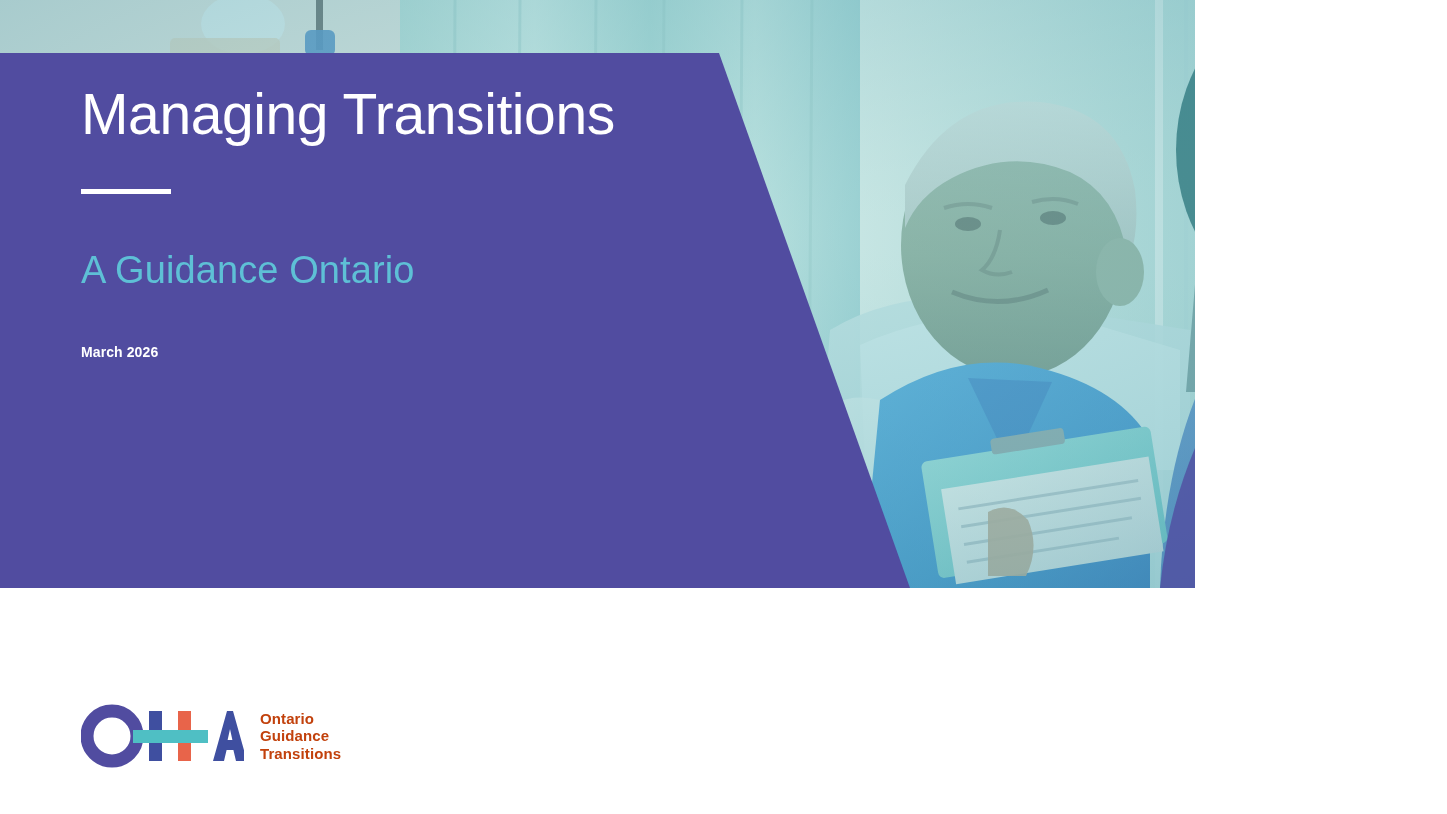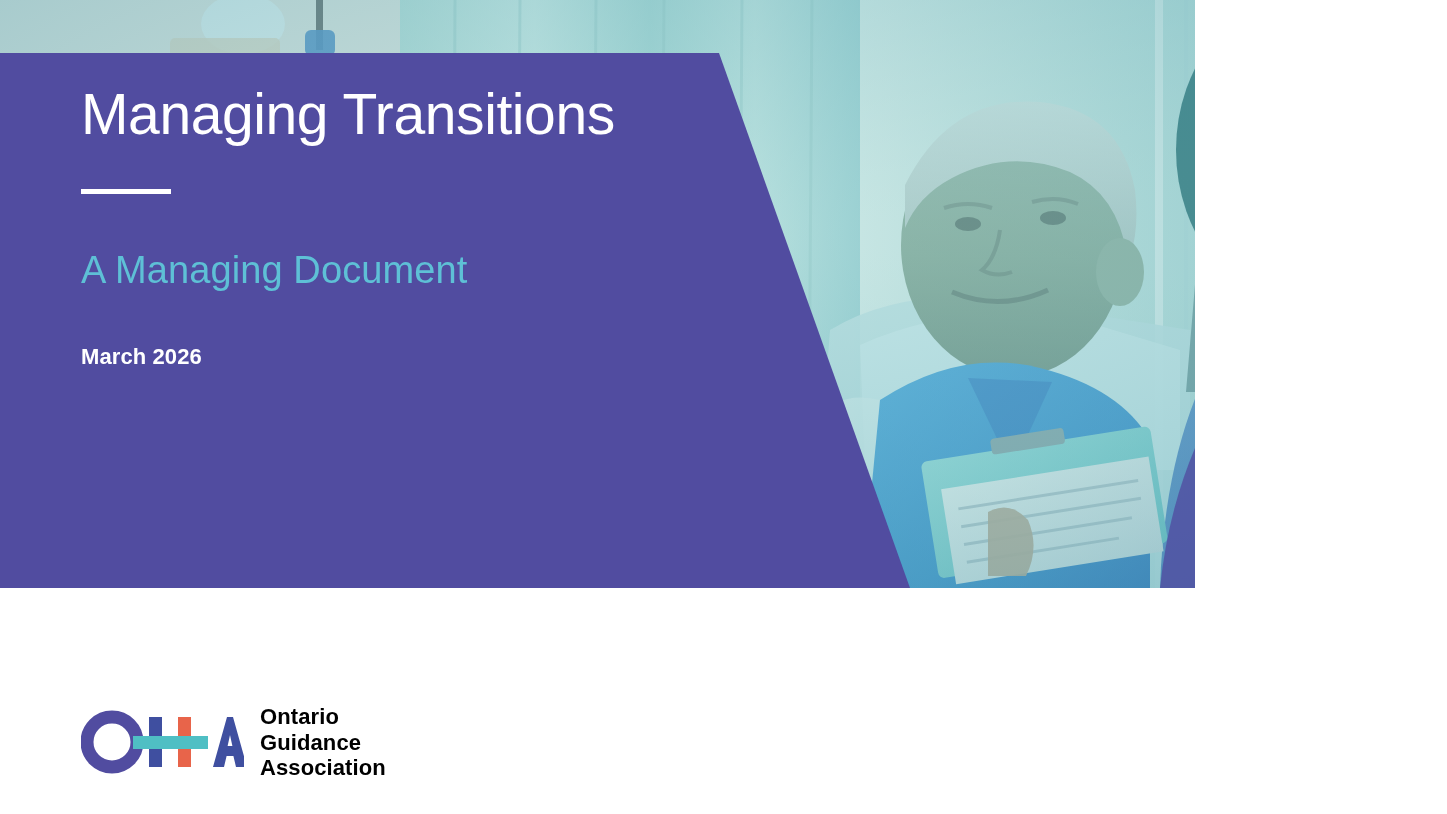--- a/index.html
+++ b/index.html
@@ -70,21 +70,21 @@
     margin-top: 50px;
     font-size: 38px;
     line-height: 1.42;
     font-weight: 300;
     color: #5EC0D6;
     letter-spacing: 0.1px;
   }
   .doc-subtitle .sub-line { display: block; }
   .doc-date {
     margin-top: 46px;
-    font-size: 22px;
+    font-size: 14px;
     font-weight: 600;
     color: #ffffff;
     letter-spacing: 0.1px;
   }
 
   
   .footer {
     position: absolute;
     left: 0;
     top: 588px;
@@ -98,23 +98,23 @@
     top: 116px;
     display: flex;
     align-items: center;
     gap: 16px;
   }
   .logo-mark { display: block; }
   .logo-words {
     display: flex;
     flex-direction: column;
     line-height: 1.16;
-    font-size: 22px;
+    font-size: 15px;
     font-weight: 700;
-    color: #000000;
+    color: #c2410c;
     letter-spacing: 0.1px;
   }
 </style>
 </head>
 <body>
 
 <div id="cover">
 
   <div class="photo-band">
     <svg class="photo-svg" viewBox="0 0 1447 588" preserveAspectRatio="none">
@@ -240,21 +240,21 @@
   </div>
 
   <div class="purple-panel"></div>
 
   <div class="text-block">
     <h1 class="doc-title">Managing Transitions</h1>
 
     <div class="title-rule"></div>
 
     <div class="doc-subtitle">
-      <span class="sub-line">A Managing Document</span>
+      <span class="sub-line">A Guidance Ontario</span>
     </div>
 
     <div class="doc-date">March 2026</div>
   </div>
 
   <div class="footer">
     <div class="logo">
 
       <svg class="logo-mark" width="163" height="64" viewBox="0 0 163 64">
 
@@ -264,18 +264,18 @@
         <rect x="97" y="7" width="13" height="50" fill="#E8644A"></rect>
         <rect x="52" y="26" width="75" height="13" fill="#4FBFC4"></rect>
 
         <path d="M132 57 L146 7 L152 7 L166 57 L155 57 L152.4 46 L145.6 46 L143 57 Z" fill="#3F4FA0"></path>
         <path d="M146.6 36 L149 25 L151.4 36 Z" fill="#FFFFFF"></path>
       </svg>
 
       <div class="logo-words">
         <span>Ontario</span>
         <span>Guidance</span>
-        <span>Association</span>
+        <span>Transitions</span>
       </div>
     </div>
   </div>
 
 </div>
 
 </body></html>

